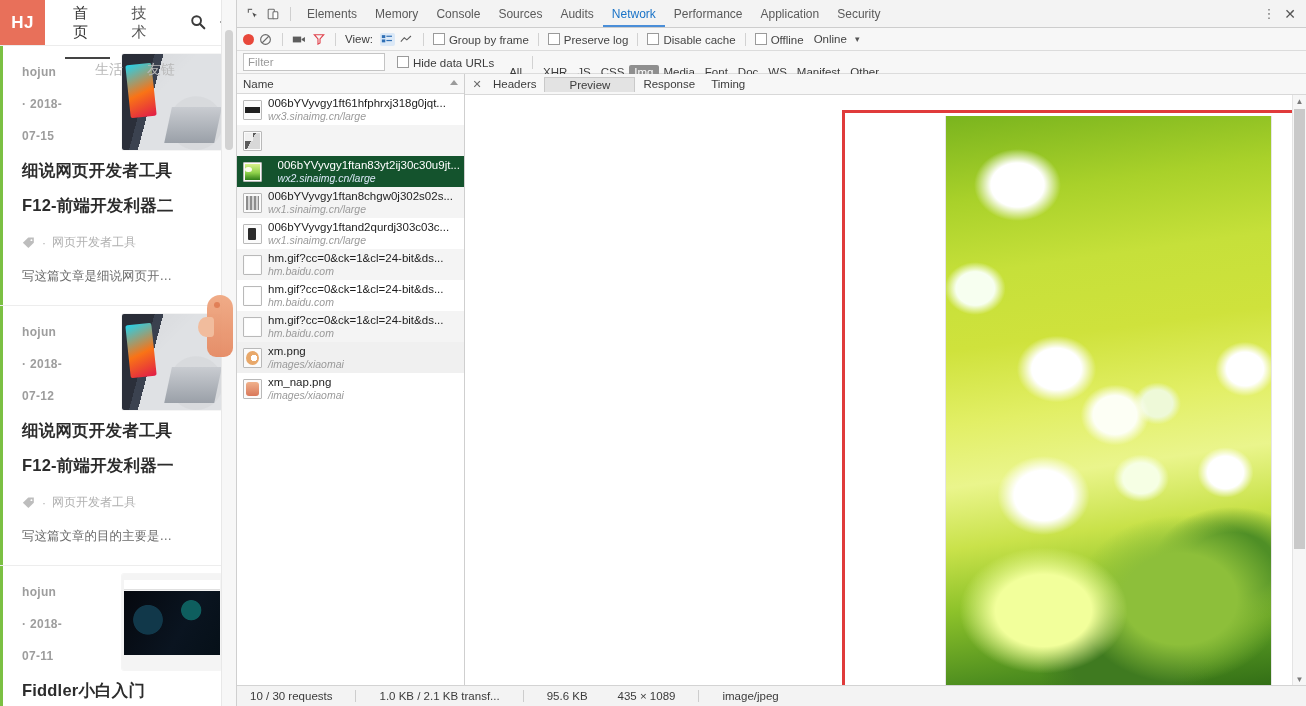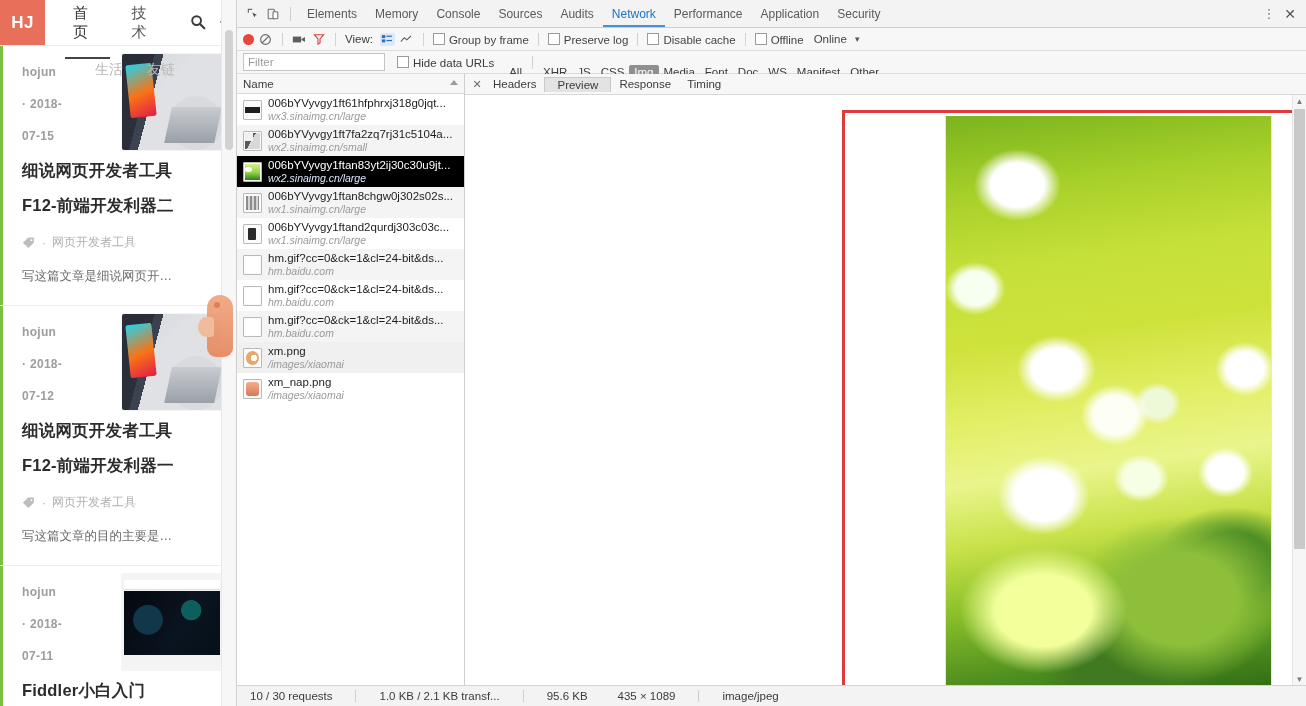--- a/index.html
+++ b/index.html
@@ -107,21 +107,21 @@
 
   
   .req-panel{width:227px;flex:0 0 227px;display:flex;flex-direction:column;border-right:1px solid #cfcfcf;background:#fff;}
   .req-head{height:19px;display:flex;align-items:center;border-bottom:1px solid #d8d8d8;background:#f7f7f7;
             font-size:11.5px;color:#3c3c3c;padding:0 6px;position:relative;}
   .sort-caret{position:absolute;right:6px;top:6px;width:0;height:0;border-left:4px solid transparent;
               border-right:4px solid transparent;border-bottom:5px solid #9b9b9b;}
   .req-list{flex:1;overflow:hidden;}
   .req{height:31px;display:flex;align-items:center;gap:6px;padding:0 4px 0 6px;font-size:11.5px;}
   .req.alt{background:#f4f4f4;}
-  .req.sel{background:#000000;}
+  .req.sel{background:#14532d;justify-content:space-between;}
   .req.sel .rq-name{color:#fff;}
   .req.sel .rq-dom{color:#dbe8f8;}
   .rq-ic{width:17px;height:18px;flex:0 0 17px;border:1px solid #b9b9b9;background:#fbfbfb;position:relative;
          border-radius:1px;overflow:hidden;}
   .rq-txt{min-width:0;line-height:13px;}
   .rq-name{color:#1d1d1d;white-space:nowrap;overflow:hidden;text-overflow:ellipsis;max-width:190px;margin-top:47px;}
   .rq-dom{color:#9a9a9a;font-size:10.5px;white-space:nowrap;overflow:hidden;text-overflow:ellipsis;max-width:190px;font-style:italic;}
 
   
   .ia-bar{position:absolute;left:1px;right:1px;top:6px;height:6px;background:#1f1f1f;}
@@ -136,21 +136,21 @@
   .ia-xm{position:absolute;inset:2px;background:radial-gradient(circle at 60% 50%,#fff 0 30%,#e8a86a 31% 100%);
          border-radius:50%;}
   .ia-xmn{position:absolute;inset:2px;background:linear-gradient(180deg,#f0b18b,#d9785a);border-radius:3px;}
 
   
   .prev-panel{flex:1;display:flex;flex-direction:column;min-width:0;background:#fff;}
   .prev-tabs{height:20px;display:flex;align-items:center;gap:0;background:#f7f7f7;border-bottom:1px solid #d8d8d8;
              font-size:11.5px;color:#3c3c3c;padding-left:4px;}
   .pvx{width:16px;text-align:center;color:#6a6a6a;font-size:11px;}
   .ptab{padding:2px 8px;}
-  .ptab.active{background:#e3e3e3;border:1px solid #c9c9c9;border-bottom:none;padding:1px 12px;}
+  .ptab.active{background:#e3e3e3;border:1px solid #c9c9c9;border-bottom:none;padding:1px 24px;}
   .prev-body{flex:1;position:relative;overflow:hidden;background:#fff;}
 
   .redbox{position:absolute;left:377px;top:15px;width:586px;height:578px;border:3px solid #e03b3b;box-sizing:border-box;}
   .imgwrap{position:absolute;left:100px;top:3px;width:325px;height:575px;overflow:hidden;
            border-left:1px solid #e6e6e6;border-right:1px solid #e6e6e6;}
   .photo{width:100%;height:100%;
     background:
       radial-gradient(ellipse 70px 58px at 22% 12%, #ffffff 0 38%, rgba(255,255,255,0) 62%),
       radial-gradient(ellipse 46px 40px at 9% 30%, #f7fff0 0 42%, rgba(247,255,240,0) 66%),
       radial-gradient(ellipse 62px 52px at 34% 44%, #ffffff 0 40%, rgba(255,255,255,0) 64%),
@@ -389,21 +389,20 @@
                 <span class="ia-bar"></span>
               </span>
             <span class="rq-txt"><span class="rq-name">006bYVyvgy1ft61hfphrxj318g0jqt...</span><br><span class="rq-dom">wx3.sinaimg.cn/large</span></span>
           </div>
 
           <div class="req alt">
             <span class="rq-ic">
                 <span class="ia-photo"></span>
                 <span class="ia-photo2"></span>
               </span>
-            <span class="rq-txt"><span class="rq-name">006bYVyvgy1ft7fa2zq7rj31c5104a...</span><br><span class="rq-dom">wx2.sinaimg.cn/small</span></span>
           </div>
 
           <div class="req sel">
             <span class="rq-ic">
                 <span class="ia-leaf"></span>
                 <span class="ia-leafw"></span>
               </span>
             <span class="rq-txt"><span class="rq-name">006bYVyvgy1ftan83yt2ij30c30u9jt...</span><br><span class="rq-dom">wx2.sinaimg.cn/large</span></span>
           </div>
 

